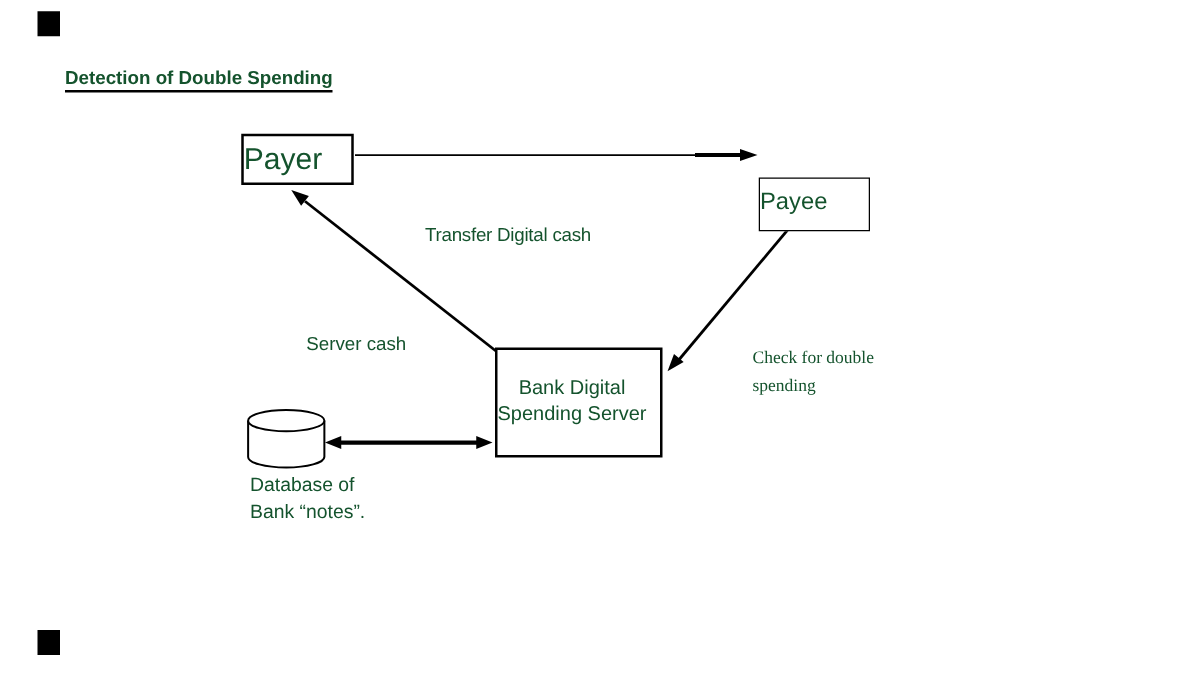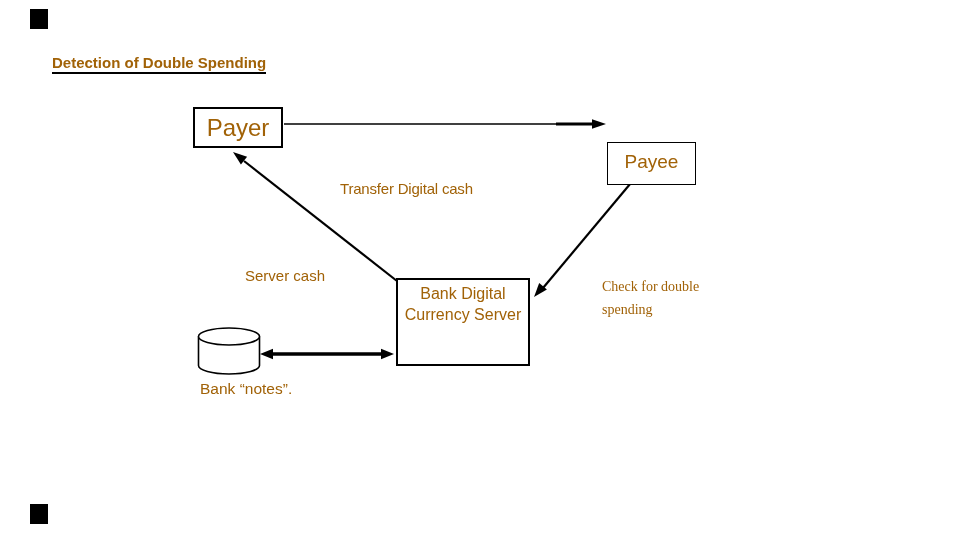--- a/index.html
+++ b/index.html
@@ -1,37 +1,37 @@
 <!DOCTYPE html>
 <html><head>
 <meta charset="utf-8">
 <style>
   html,body{margin:0;padding:0;background:#ffffff;}
   .slide{
     position:relative;width:960px;height:540px;background:#ffffff;
-    overflow:hidden;font-family:"Liberation Sans",sans-serif;color:#a16207;
+    overflow:hidden;font-family:"Liberation Sans",sans-serif;color:#14532d;
   }
   .corner-mark{position:absolute;left:30px;width:18px;height:20px;background:#000000;}
   .corner-mark.top{top:9px;}
   .corner-mark.bottom{top:504px;}
   .title{
     position:absolute;left:52px;top:54px;margin:0;
     font-size:15px;font-weight:700;letter-spacing:0px;
     border-bottom:2px solid #000;padding-bottom:1px;display:inline-block;
   }
   .node{
     position:absolute;background:#ffffff;border:2px solid #000000;
-    display:flex;align-items:center;justify-content:center;text-align:center;
+    display:flex;align-items:center;justify-content:flex-start;text-align:center;
     box-sizing:border-box;
   }
   .node.payer{left:193px;top:107px;width:90px;height:41px;font-size:24px;}
   .node.payee{left:607px;top:106px;width:89px;height:43px;font-size:19px;border-width:1.5px;padding-bottom:4px;margin-top:36px;}
   .node.bank{
     left:396px;top:278px;width:134px;height:88px;font-size:16px;
-    align-items:flex-start;padding-top:3px;line-height:21px;
+    align-items:flex-start;padding-top:20px;line-height:21px;
   }
   .node .lines span{display:block;}
   .edge-label{position:absolute;font-size:15px;line-height:16px;white-space:nowrap;margin-top:44px;}
   .edge-label.transfer{left:340px;top:137px;letter-spacing:-0.2px;}
   .edge-label.issue{left:245px;top:224px;}
   .edge-label.check{
     left:602px;top:231px;font-family:Liberation Serif, serif;
     font-size:14px;line-height:23px;white-space:normal;width:150px;
   }
   .edge-label.check span,.db-label span{display:block;}
@@ -82,30 +82,31 @@
     <span>Payer</span>
   </div>
 
   <div class="node payee">
     <span>Payee</span>
   </div>
 
   <div class="node bank">
     <span class="lines">
       <span>Bank Digital</span>
-      <span>Currency Server</span>
+      <span>Spending Server</span>
     </span>
   </div>
 
   <div class="edge-label transfer">Transfer Digital cash</div>
 
   <div class="edge-label issue">Server cash</div>
 
   <div class="edge-label check">
     <span>Check for double</span>
     <span>spending</span>
   </div>
 
   <div class="db-label">
+    <span>Database of</span>
     <span>Bank “notes”.</span>
   </div>
 
 </div>
 
 </body></html>

